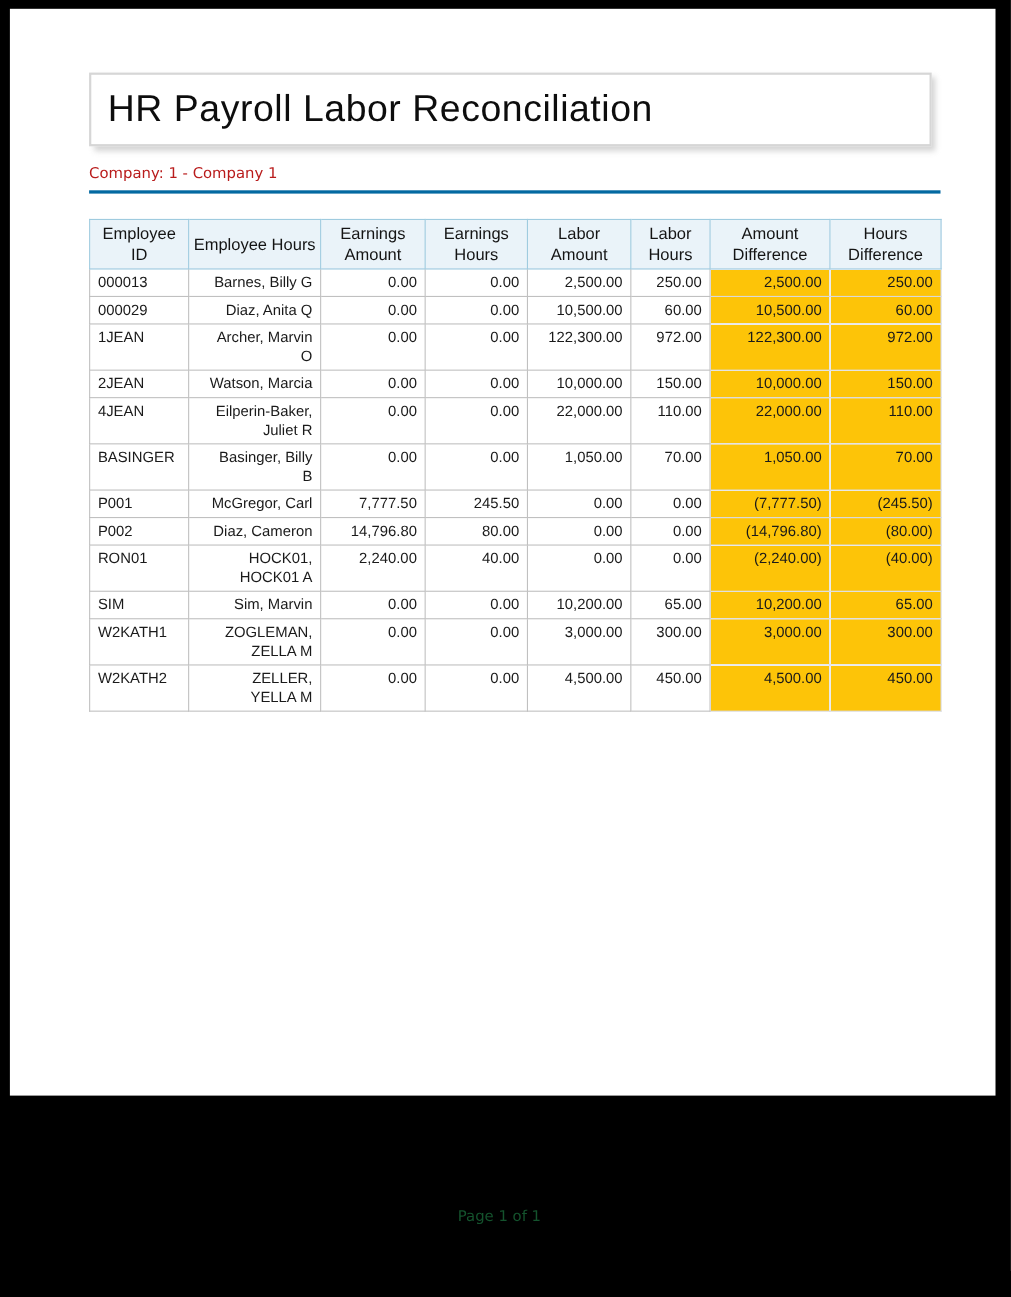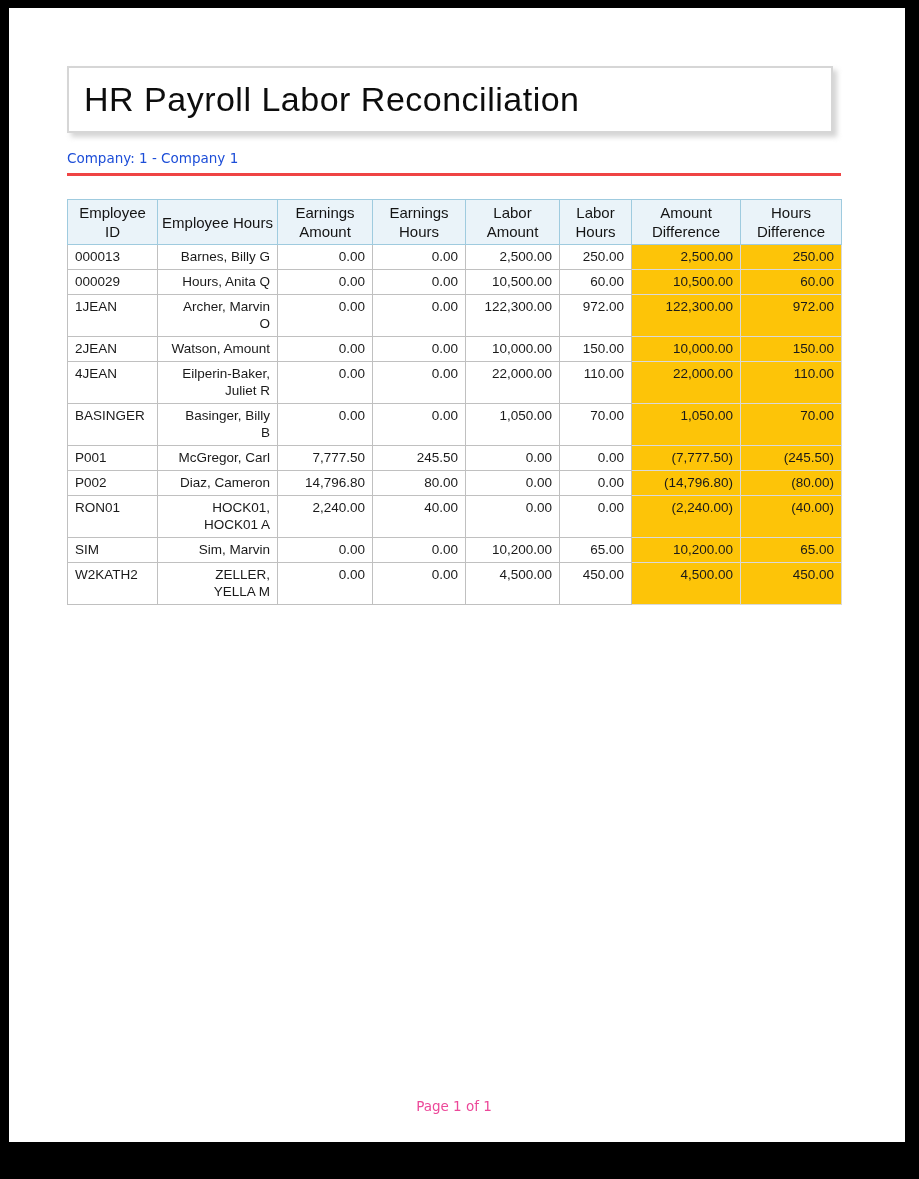--- a/index.html
+++ b/index.html
@@ -6,22 +6,23 @@
   html, body { width: 919px; height: 1179px; }
   body {
     background: #000;
     position: relative;
     font-family: "Liberation Sans", sans-serif;
     color: #1a1a1a;
   }
   .page {
     position: absolute;
     left: 9px; top: 8px;
-    width: 896px; height: 1134px;
+    width: 896px; height: 988px;
     background: #ffffff;
+    padding-left: 14px;
   }
   .content {
     position: relative;
     margin-left: 58px;
     width: 774px;
   }
   .title-box {
     margin-top: 58px;
     width: 766px;
     height: 67px;
@@ -35,25 +36,25 @@
     font-size: 34px;
     font-weight: 400;
     color: #0d0d0d;
     padding-left: 15px;
     letter-spacing: 0.5px;
     white-space: nowrap;
   }
   .company-line {
     margin-top: 17px;
     width: 774px;
-    border-bottom: 3px solid #ef4444;
+    border-bottom: 3px solid #0369a1;
     padding-bottom: 7px;
     font-family: "DejaVu Sans", sans-serif;
     font-size: 13.5px;
-    color: #1d4ed8;
+    color: #b91c1c;
   }
   table.recon {
     margin-top: 23px;
     border-collapse: collapse;
     table-layout: fixed;
     width: 774px;
     font-size: 13.5px;
   }
   col.c0 { width: 90px; }
   col.c1 { width: 120px; }
@@ -87,21 +88,21 @@
   tbody td.name { white-space: pre-line; text-align: right; }
   tbody td.hl { background: #fdc408; border-color: #d9d9d9; }
   .footer {
     position: absolute;
     top: 1090px;
     left: 58px;
     width: 774px;
     text-align: center;
     font-family: "DejaVu Sans", sans-serif;
     font-size: 13.5px;
-    color: #ec4899;
+    color: #14532d;
   }
 </style>
 </head>
 <body>
 
 <div class="page">
   <div class="content">
 
     <div class="title-box">
       <h1>HR Payroll Labor Reconciliation</h1>
@@ -140,42 +141,42 @@
             <td class="name">Barnes, Billy G</td>
             <td class="num">0.00</td>
             <td class="num">0.00</td>
             <td class="num">2,500.00</td>
             <td class="num">250.00</td>
             <td class="num hl">2,500.00</td>
             <td class="num hl">250.00</td>
           </tr>
           <tr>
             <td>000029</td>
-            <td class="name">Hours, Anita Q</td>
+            <td class="name">Diaz, Anita Q</td>
             <td class="num">0.00</td>
             <td class="num">0.00</td>
             <td class="num">10,500.00</td>
             <td class="num">60.00</td>
             <td class="num hl">10,500.00</td>
             <td class="num hl">60.00</td>
           </tr>
           <tr>
             <td>1JEAN</td>
             <td class="name">Archer, Marvin
 O</td>
             <td class="num">0.00</td>
             <td class="num">0.00</td>
             <td class="num">122,300.00</td>
             <td class="num">972.00</td>
             <td class="num hl">122,300.00</td>
             <td class="num hl">972.00</td>
           </tr>
           <tr>
             <td>2JEAN</td>
-            <td class="name">Watson, Amount</td>
+            <td class="name">Watson, Marcia</td>
             <td class="num">0.00</td>
             <td class="num">0.00</td>
             <td class="num">10,000.00</td>
             <td class="num">150.00</td>
             <td class="num hl">10,000.00</td>
             <td class="num hl">150.00</td>
           </tr>
           <tr>
             <td>4JEAN</td>
             <td class="name">Eilperin-Baker,
@@ -233,20 +234,31 @@
             <td>SIM</td>
             <td class="name">Sim, Marvin</td>
             <td class="num">0.00</td>
             <td class="num">0.00</td>
             <td class="num">10,200.00</td>
             <td class="num">65.00</td>
             <td class="num hl">10,200.00</td>
             <td class="num hl">65.00</td>
           </tr>
           <tr>
+            <td>W2KATH1</td>
+            <td class="name">ZOGLEMAN,
+ZELLA M</td>
+            <td class="num">0.00</td>
+            <td class="num">0.00</td>
+            <td class="num">3,000.00</td>
+            <td class="num">300.00</td>
+            <td class="num hl">3,000.00</td>
+            <td class="num hl">300.00</td>
+          </tr>
+          <tr>
             <td>W2KATH2</td>
             <td class="name">ZELLER,
 YELLA M</td>
             <td class="num">0.00</td>
             <td class="num">0.00</td>
             <td class="num">4,500.00</td>
             <td class="num">450.00</td>
             <td class="num hl">4,500.00</td>
             <td class="num hl">450.00</td>
           </tr>

